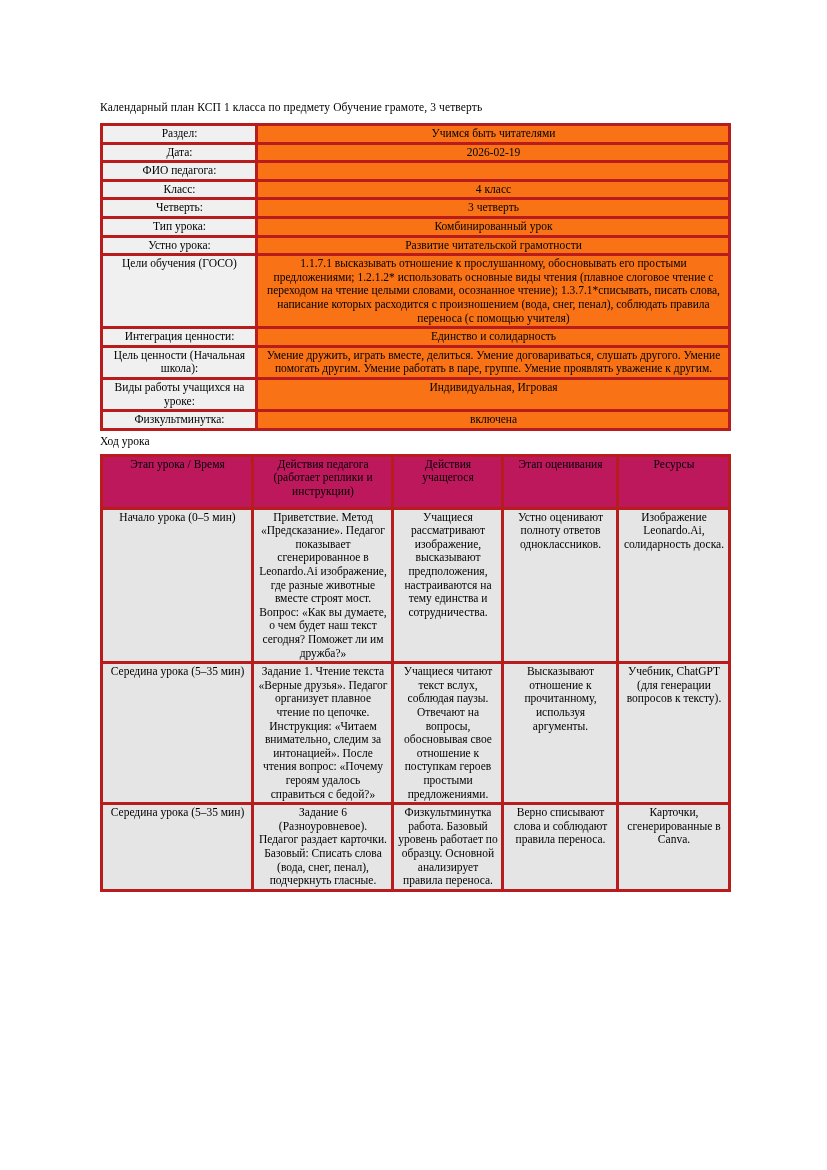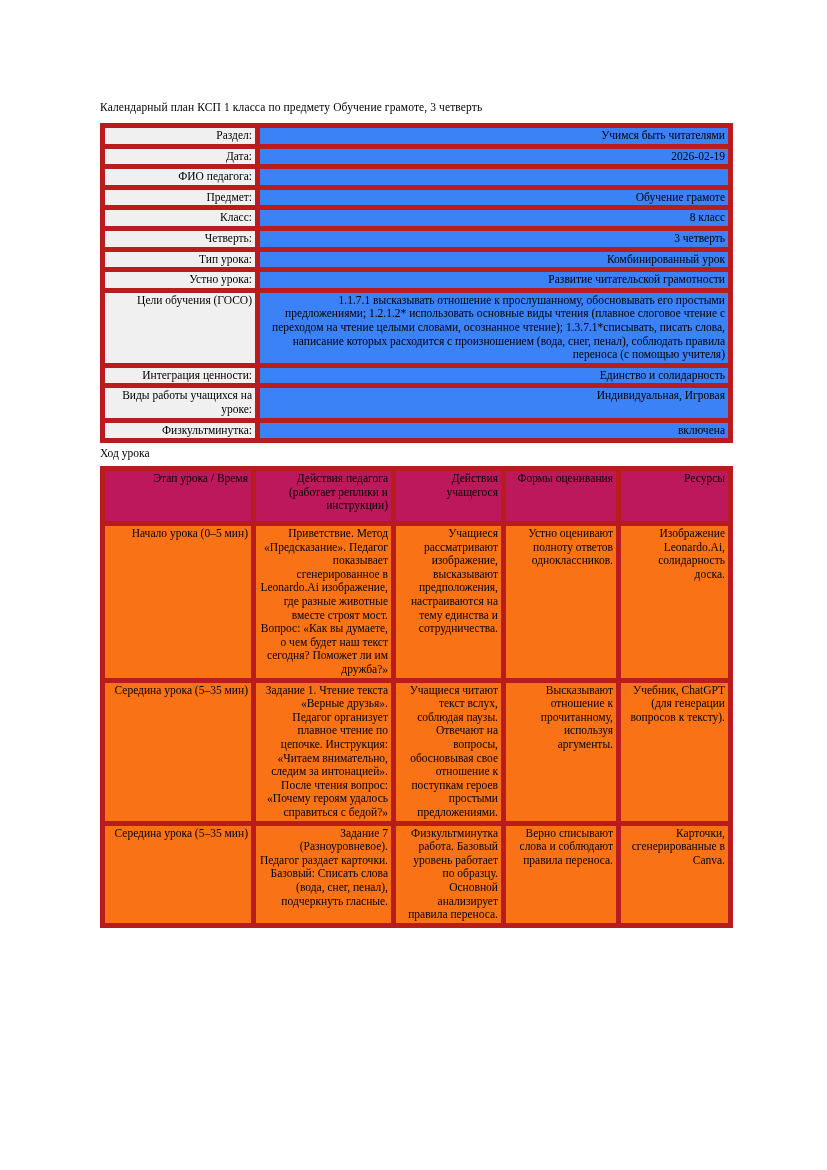--- a/index.html
+++ b/index.html
@@ -30,57 +30,57 @@
     letter-spacing: 0.01em;
   }
   table {
     border-collapse: collapse;
     table-layout: fixed;
     width: 628px;
     font-size: 11.5px;
     line-height: 13.6px;
   }
   table td, table th {
-    border: 5px solid #b91c1c;
+    border: 3px solid #b91c1c;
     padding: 1px 3px 1px 4px;
     vertical-align: top;
-    text-align: right;
+    text-align: center;
     font-weight: normal;
     word-wrap: break-word;
     overflow-wrap: break-word;
     hyphens: none;
   }
   
   .info-table col.c-label { width: 155px; }
   .info-table col.c-value { width: 473px; }
   .info-table td.label {
     background: #f0f0f0;
   }
   .info-table td.value {
-    background: #3b82f6;
+    background: #f97316;
     margin-top: 44px;
   }
   
   .section-caption {
     font-size: 11.5px;
     line-height: 14px;
     margin: 3px 0 6px 0;
   }
   
   .flow-table col.c1 { width: 151px; }
   .flow-table col.c2 { width: 140px; }
   .flow-table col.c3 { width: 110px; }
   .flow-table col.c4 { width: 115px; }
   .flow-table col.c5 { width: 112px; }
   .flow-table thead td {
     background: #be185d;
     height: 48px;
   }
   .flow-table tbody td {
-    background: #f97316;
+    background: #e5e5e5;
   }
 </style>
 </head>
 <body>
 
 <div class="page">
 
   <div class="doc-title">Календарный план КСП 1 класса по предмету Обучение грамоте, 3 четверть</div>
 
   <table class="info-table">
@@ -95,46 +95,46 @@
         </tr>
         <tr>
           <td class="label">Дата:</td>
           <td class="value">2026-02-19</td>
         </tr>
         <tr>
           <td class="label">ФИО педагога:</td>
           <td class="value"></td>
         </tr>
         <tr>
-          <td class="label">Предмет:</td>
-          <td class="value">Обучение грамоте</td>
-        </tr>
-        <tr>
           <td class="label">Класс:</td>
-          <td class="value">8 класс</td>
+          <td class="value">4 класс</td>
         </tr>
         <tr>
           <td class="label">Четверть:</td>
           <td class="value">3 четверть</td>
         </tr>
         <tr>
           <td class="label">Тип урока:</td>
           <td class="value">Комбинированный урок</td>
         </tr>
         <tr>
           <td class="label">Устно урока:</td>
           <td class="value">Развитие читательской грамотности</td>
         </tr>
         <tr>
           <td class="label">Цели обучения (ГОСО)</td>
           <td class="value">1.1.7.1 высказывать отношение к прослушанному, обосновывать его простыми предложениями; 1.2.1.2* использовать основные виды чтения (плавное слоговое чтение с переходом на чтение целыми словами, осознанное чтение); 1.3.7.1*списывать, писать слова, написание которых расходится с произношением (вода, снег, пенал), соблюдать правила переноса (с помощью учителя)</td>
         </tr>
         <tr>
           <td class="label">Интеграция ценности:</td>
           <td class="value">Единство и солидарность</td>
+        </tr>
+        <tr>
+          <td class="label">Цель ценности (Начальная школа):</td>
+          <td class="value">Умение дружить, играть вместе, делиться. Умение договариваться, слушать другого. Умение помогать другим. Умение работать в паре, группе. Умение проявлять уважение к другим.</td>
         </tr>
         <tr>
           <td class="label">Виды работы учащихся на уроке:</td>
           <td class="value">Индивидуальная, Игровая</td>
         </tr>
         <tr>
           <td class="label">Физкультминутка:</td>
           <td class="value">включена</td>
         </tr>
       </tbody>
@@ -148,42 +148,42 @@
       <col class="c2">
       <col class="c3">
       <col class="c4">
       <col class="c5">
     </colgroup>
     <thead>
       <tr>
         <td>Этап урока / Время</td>
         <td>Действия педагога (работает реплики и инструкции)</td>
         <td>Действия учащегося</td>
-        <td>Формы оценивания</td>
+        <td>Этап оценивания</td>
         <td>Ресурсы</td>
       </tr>
     </thead>
     <tbody>
         <tr>
           <td>Начало урока (0–5 мин)</td>
           <td>Приветствие. Метод «Предсказание». Педагог показывает сгенерированное в Leonardo.Ai изображение, где разные животные вместе строят мост. Вопрос: «Как вы думаете, о чем будет наш текст сегодня? Поможет ли им дружба?»</td>
           <td>Учащиеся рассматривают изображение, высказывают предположения, настраиваются на тему единства и сотрудничества.</td>
           <td>Устно оценивают полноту ответов одноклассников.</td>
           <td>Изображение Leonardo.Ai, солидарность доска.</td>
         </tr>
         <tr>
           <td>Середина урока (5–35 мин)</td>
           <td>Задание 1. Чтение текста «Верные друзья». Педагог организует плавное чтение по цепочке. Инструкция: «Читаем внимательно, следим за интонацией». После чтения вопрос: «Почему героям удалось справиться с бедой?»</td>
           <td>Учащиеся читают текст вслух, соблюдая паузы. Отвечают на вопросы, обосновывая свое отношение к поступкам героев простыми предложениями.</td>
           <td>Высказывают отношение к прочитанному, используя аргументы.</td>
           <td>Учебник, ChatGPT (для генерации вопросов к тексту).</td>
         </tr>
         <tr>
           <td>Середина урока (5–35 мин)</td>
-          <td>Задание 7 (Разноуровневое). Педагог раздает карточки. Базовый: Списать слова (вода, снег, пенал), подчеркнуть гласные.</td>
+          <td>Задание 6 (Разноуровневое). Педагог раздает карточки. Базовый: Списать слова (вода, снег, пенал), подчеркнуть гласные.</td>
           <td>Физкультминутка работа. Базовый уровень работает по образцу. Основной анализирует правила переноса.</td>
           <td>Верно списывают слова и соблюдают правила переноса.</td>
           <td>Карточки, сгенерированные в Canva.</td>
         </tr>
       </tbody>
   </table>
 
 </div>
 
 </body></html>

